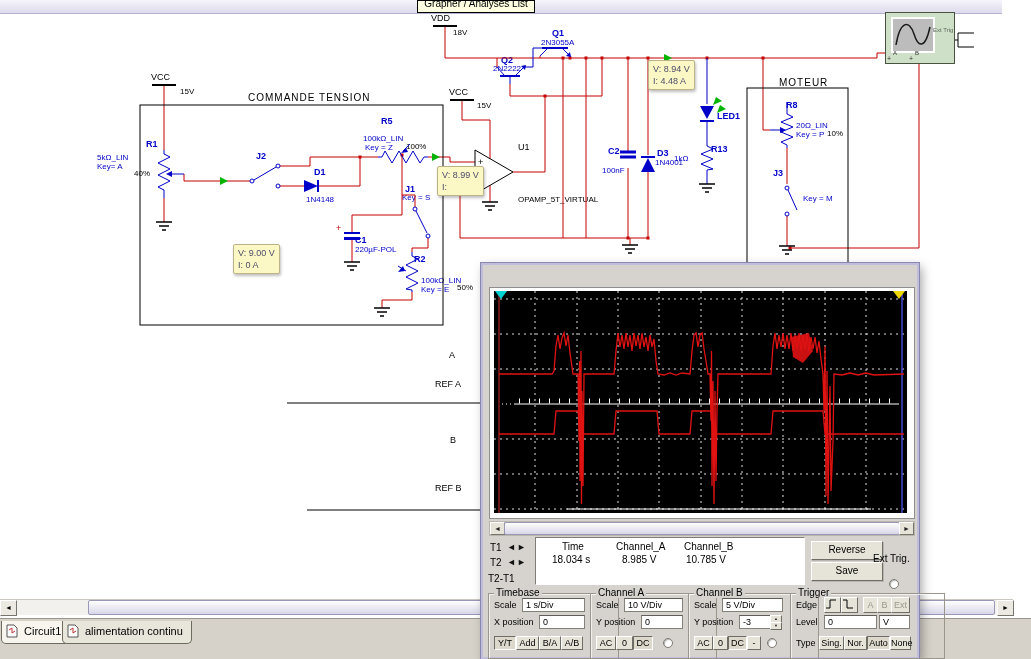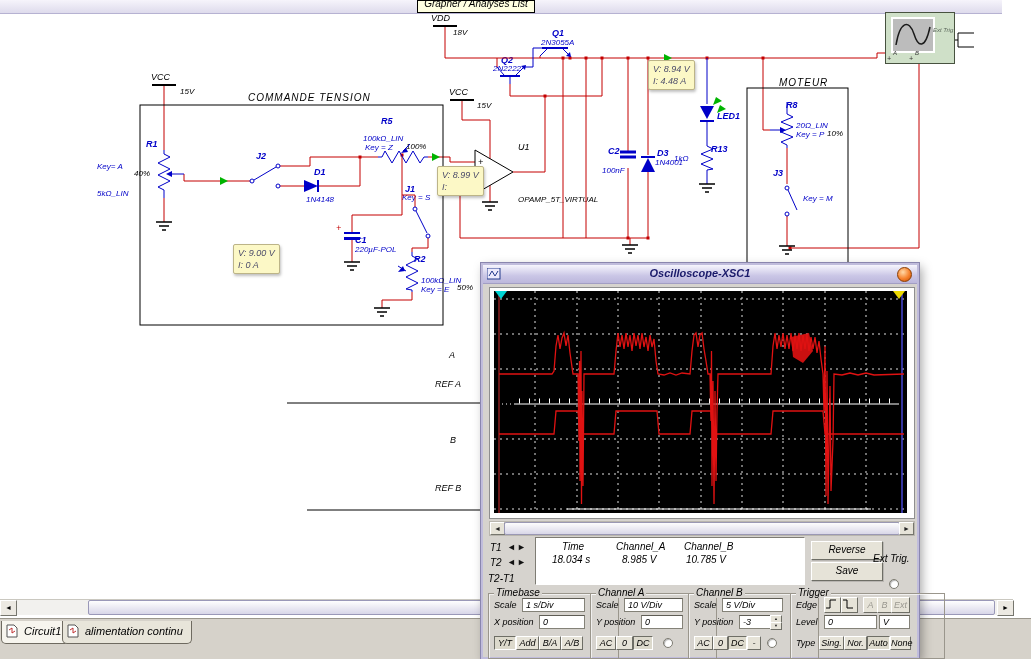--- a/index.html
+++ b/index.html
@@ -1,17 +1,17 @@
 <!DOCTYPE html>
 <html><head>
 <meta charset="utf-8">
 <style>
   html,body{margin:0;padding:0;background:#fff;}
   #app{position:relative;width:1031px;height:659px;background:#fff;overflow:hidden;
-       font-family:"Liberation Sans",sans-serif;font-size:10px;color:#000;font-style:italic;}
+       font-family:"Liberation Sans",sans-serif;font-size:10px;color:#000;}
   .abs{position:absolute;}
   
   #toolbar{left:0;top:0;width:1002px;height:13px;background:linear-gradient(#f6f4fb,#dedbec);
            border-bottom:1px solid #b6b2d2;}
   .tsep{top:0;width:1px;height:13px;background:#a8a4c6;box-shadow:1px 0 0 #fff;}
   #tooltip{left:417px;top:0;width:116px;height:11px;overflow:hidden;background:#ffffe1;
            border:1px solid #000;z-index:4;font-size:10px;line-height:13px;text-align:center;}
   #tooltip span{display:block;margin-top:-4px;}
   
   .sl{position:absolute;color:#0000c8;font-size:8px;line-height:9px;white-space:nowrap;}
@@ -268,21 +268,21 @@
   <div class="sb" style="left:453px;top:28px;">18V</div>
   <div class="net" style="left:151px;top:72px;">VCC</div>
   <div class="sb" style="left:180px;top:87px;">15V</div>
   <div class="net" style="left:449px;top:87px;">VCC</div>
   <div class="sb" style="left:477px;top:101px;">15V</div>
 
   <div class="sbig" style="left:248px;top:92px;">COMMANDE TENSION</div>
   <div class="sbig" style="left:779px;top:77px;">MOTEUR</div>
 
   <div class="sr" style="left:146px;top:139px;">R1</div>
-  <div class="sl" style="left:97px;top:153px;margin-top:36px;">5kΩ_LIN</div>
+  <div class="sl" style="left:97px;top:153px;">5kΩ_LIN</div>
   <div class="sl" style="left:97px;top:162px;">Key= A</div>
   <div class="sb" style="left:134px;top:169px;">40%</div>
 
   <div class="sr" style="left:256px;top:151px;">J2</div>
 
   <div class="sr" style="left:314px;top:167px;">D1</div>
   <div class="sl" style="left:306px;top:195px;text-align:right;">1N4148</div>
 
   <div class="sr" style="left:381px;top:116px;">R5</div>
   <div class="sl" style="left:363px;top:134px;">100kΩ_LIN</div>
@@ -358,28 +358,20 @@
     <div class="abs" style="left:23px;top:42px;font-size:7px;color:#333;">+</div>
   </div>
 
   <div class="abs" id="wscroll">
     <div class="wbtn" style="left:0;">◄</div>
     <div id="wthumb"></div>
     <div class="wbtn" style="left:997px;">►</div>
   </div>
 
   <div class="abs" id="scope">
-    <div class="abs" id="scopetitle">
-      <svg class="abs" style="left:4px;top:3px;" width="14" height="12">
-        <rect x="0" y="0" width="13" height="11" fill="#eceafc" stroke="#223a8c"></rect>
-        <path d="M2,8 L5,3 L8,8 L11,3" stroke="#223a8c" fill="none"></path>
-      </svg>
-      <div class="t">Oscilloscope-XSC1</div>
-      <div class="abs" id="closebtn"></div>
-    </div>
 
     <div class="abs screenouter">
       <div class="abs screen">
         <svg width="413" height="222">
           <g stroke="#e0e0e0" stroke-width="1" stroke-dasharray="2,4">
             <line x1="41" y1="0" x2="41" y2="222"></line>
               <line x1="83" y1="0" x2="83" y2="222"></line>
             <line x1="124" y1="0" x2="124" y2="222"></line>
               <line x1="165" y1="0" x2="165" y2="222"></line>
             <line x1="207" y1="0" x2="207" y2="222"></line>

